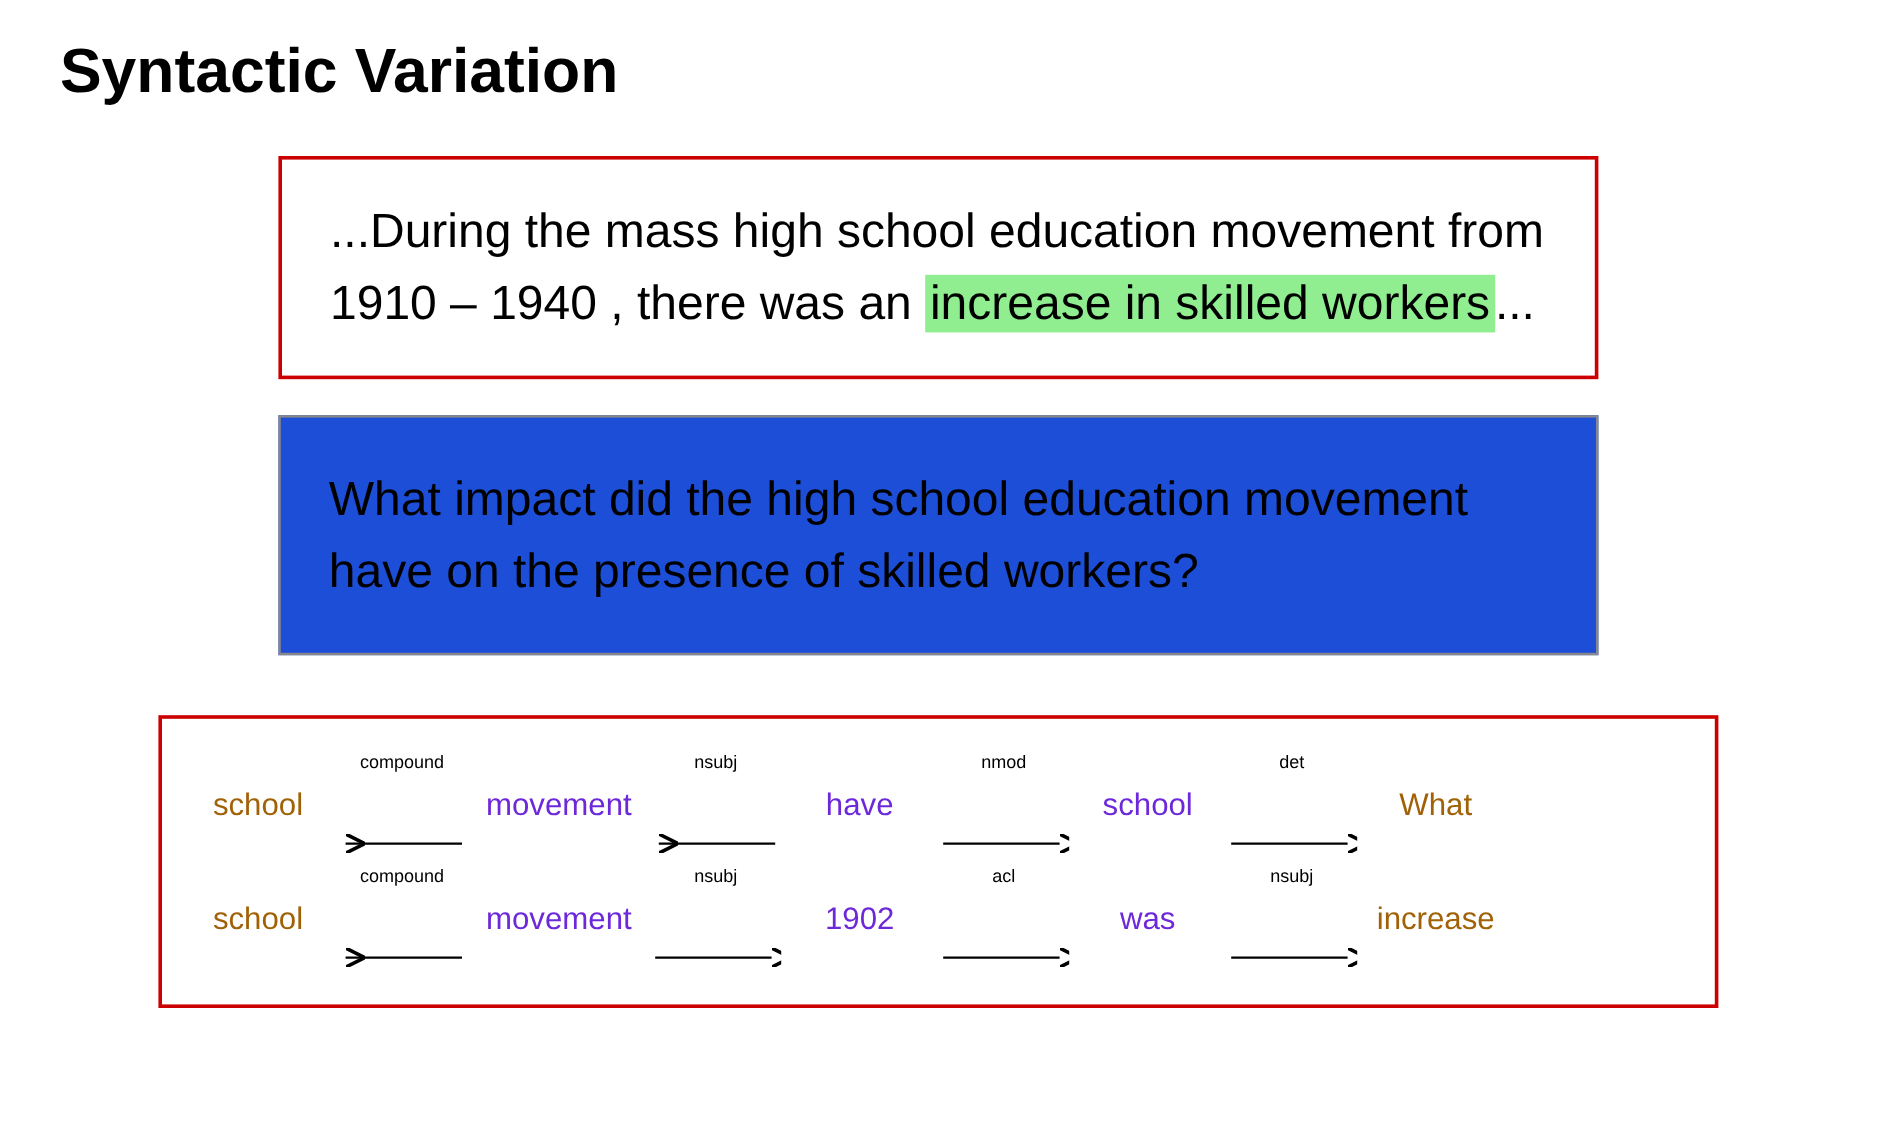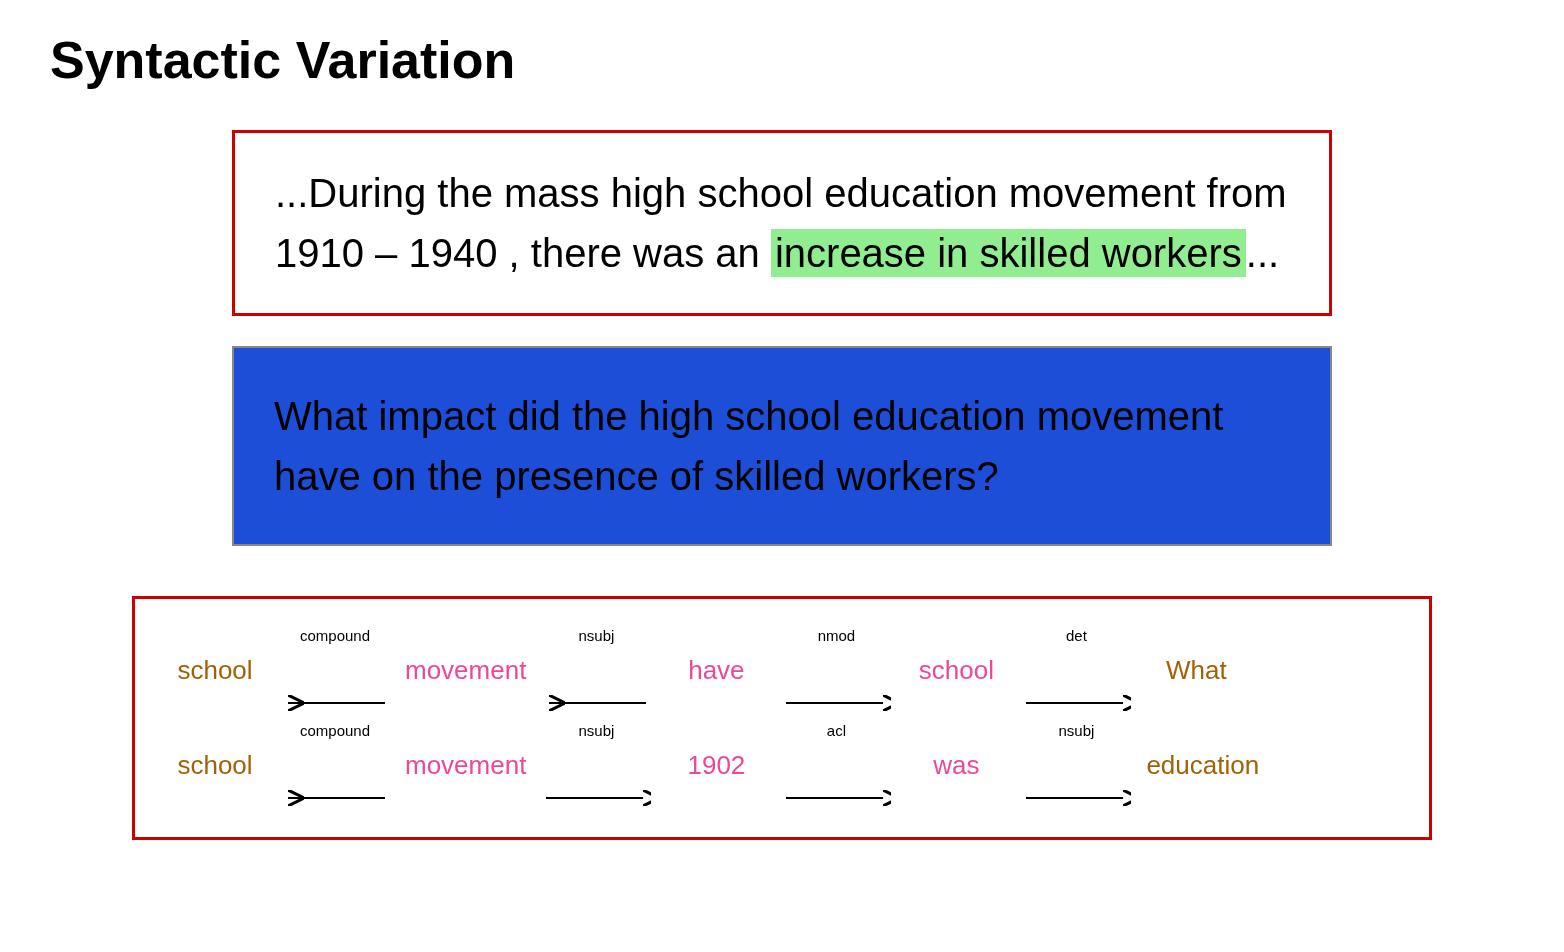--- a/index.html
+++ b/index.html
@@ -73,21 +73,21 @@
     }
 
     .word-item {
       font-size: 26px;
       min-width: 100px;
       text-align: center;
     }
 
     .word-item.green { color: #a16207; }
     .word-item.red { color: #a16207; }
-    .word-item.black { color: #ec4899; }
+    .word-item.black { color: #6d28d9; }
 
     .arrow-item {
       display: flex;
       flex-direction: column;
       align-items: center;
       min-width: 120px;
       gap: 48px;
     }
 
     .arrow-item .label {
@@ -227,15 +227,15 @@
       <svg class="arrow-svg" viewBox="0 0 110 22">
         <defs>
           <marker id="arrowR5" markerWidth="8" markerHeight="8" refX="0" refY="4" orient="auto">
             <path d="M0,0 L8,4 L0,8" fill="none" stroke="#000" stroke-width="1.5"></path>
           </marker>
         </defs>
         <line x1="5" y1="11" x2="102" y2="11" stroke="#000" stroke-width="2" marker-end="url(#arrowR5)"></line>
       </svg>
     </div>
 
-    <span class="word-item red">education</span>
+    <span class="word-item red">increase</span>
   </div>
 </div>
 
 </body></html>

